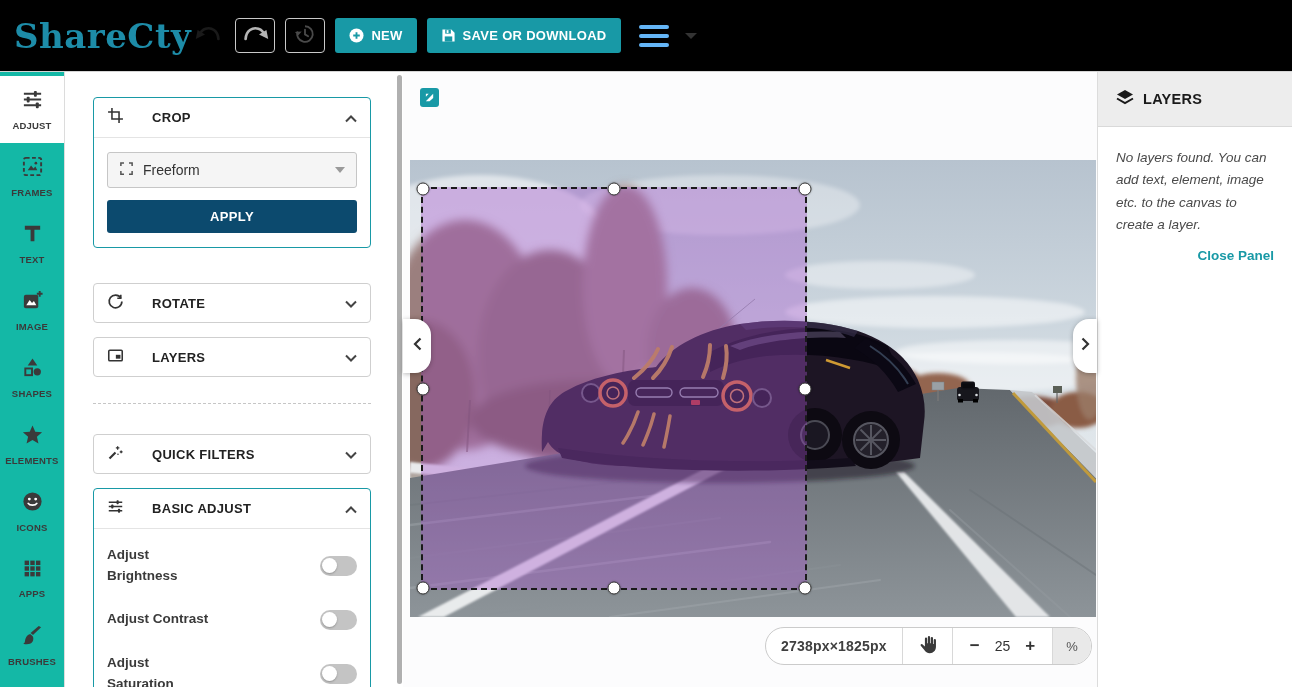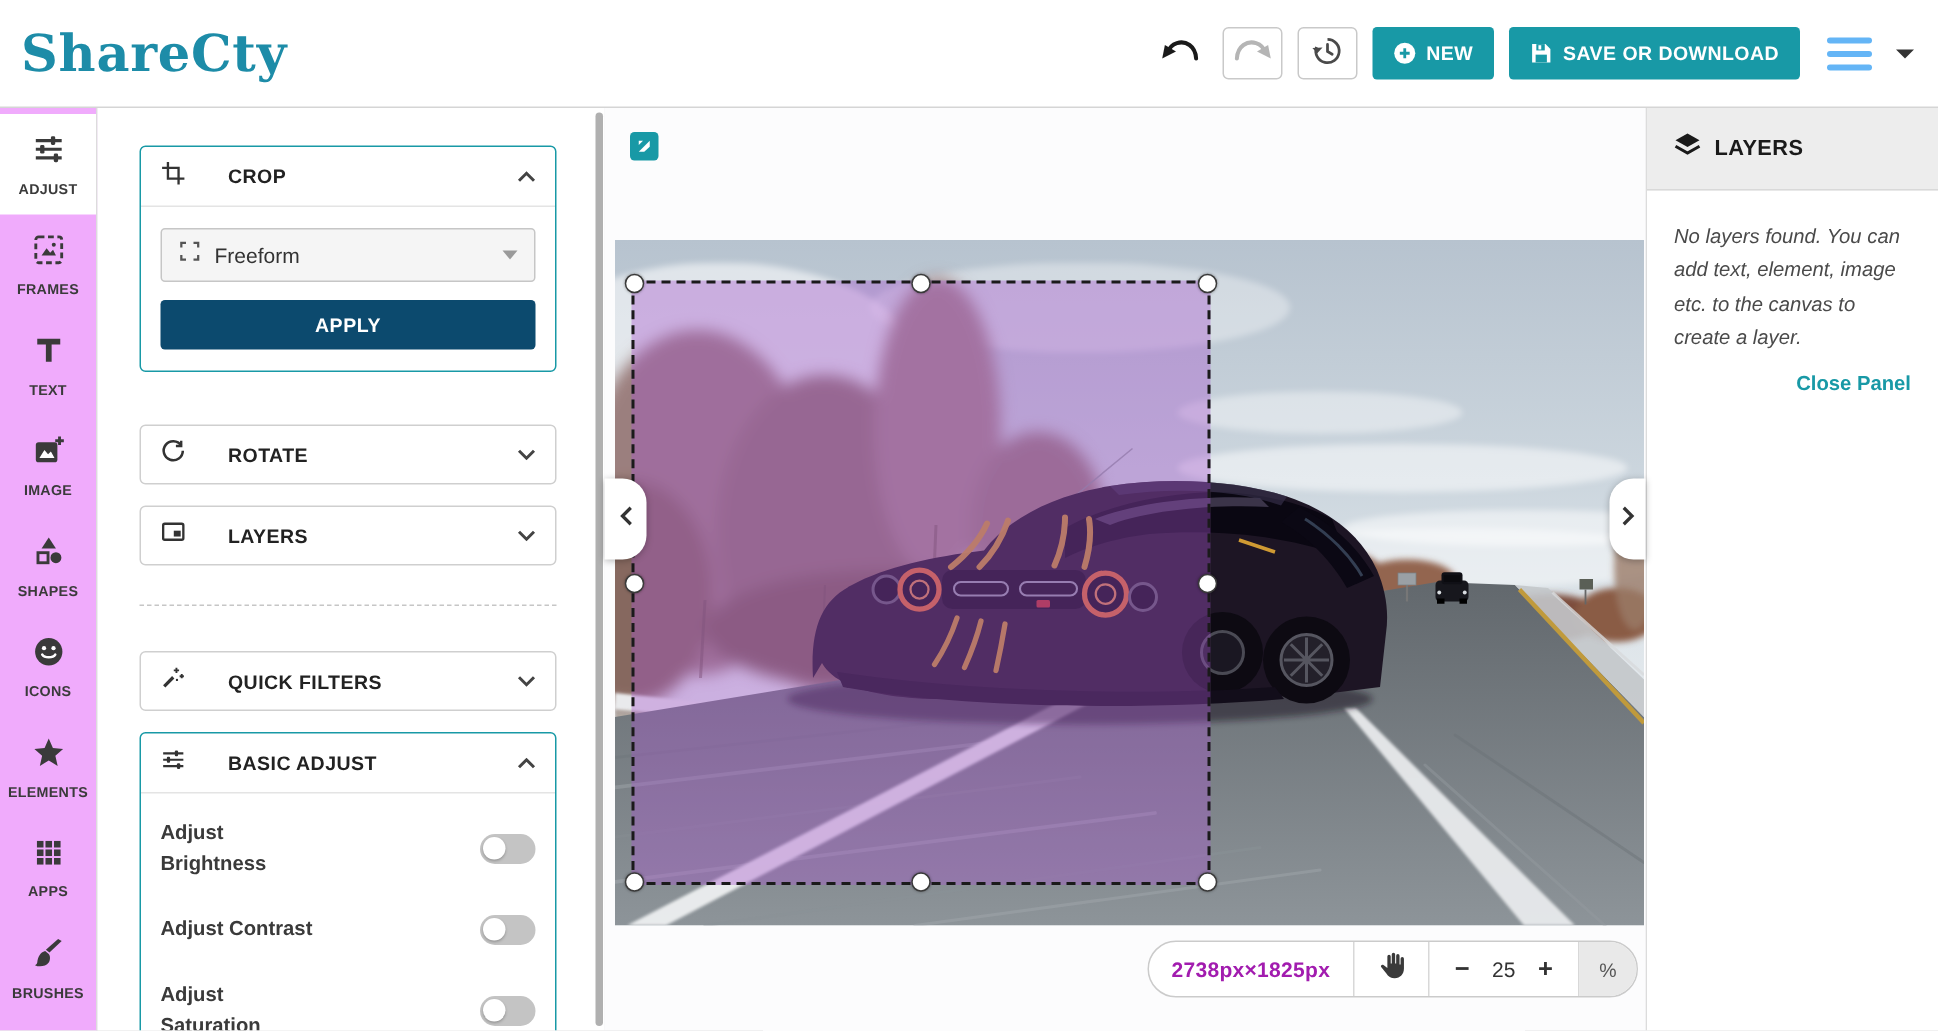--- a/index.html
+++ b/index.html
@@ -1,35 +1,35 @@
 <!DOCTYPE html>
 <html><head>
 <meta charset="utf-8">
 <style>
   * { margin:0; padding:0; box-sizing:border-box; }
   html,body { width:1292px; height:687px; overflow:hidden; }
   body { font-family:"Liberation Sans", sans-serif; background:#ececec; color:#2f2f2f; }
   .app { width:1292px; height:687px; display:flex; flex-direction:column; }
 
   
-  .hdr { height:72px; background:#ffffff; border-bottom:1px solid #d5d5d5; display:flex; align-items:center; justify-content:space-between; padding:0 16px 0 14px; flex:0 0 auto; }
+  .hdr { height:72px; background:#000000; border-bottom:1px solid #d5d5d5; display:flex; align-items:center; justify-content:flex-start; padding:0 16px 0 14px; flex:0 0 auto; }
   .logo { font-family:"DejaVu Serif", serif; font-weight:bold; font-size:34px; color:#1d8ca8; letter-spacing:.5px; }
   .hdr-right { display:flex; align-items:center; gap:10px; }
   .icon-btn { width:40px; height:35px; border:1px solid #c9c9c9; border-radius:4px; display:flex; align-items:center; justify-content:center; background:transparent; cursor:pointer; }
   .icon-btn.plain { border:none; width:34px; }
   .teal-btn { height:35px; background:#1899a6; color:#fff; font-weight:bold; font-size:13px; border:none; border-radius:3px; display:flex; align-items:center; gap:7px; padding:0 14px; cursor:pointer; letter-spacing:.3px; }
   .burger { display:flex; flex-direction:column; gap:5px; margin-left:8px; cursor:pointer; }
   .burger i { display:block; width:30px; height:4px; border-radius:2px; background:#64b5f6; }
   .caret-down { width:0; height:0; border-left:6px solid transparent; border-right:6px solid transparent; border-top:6px solid #333; margin-left:6px; cursor:pointer; }
 
   
   .main { flex:1; display:flex; min-height:0; }
 
   
-  .rail { width:65px; background:#f0abfc; border-right:1px solid #dcdcdc; display:flex; flex-direction:column; padding-top:4px; }
+  .rail { width:65px; background:#14b8a6; border-right:1px solid #dcdcdc; display:flex; flex-direction:column; padding-top:4px; }
   .rail-item { height:67px; display:flex; flex-direction:column; align-items:center; justify-content:center; gap:5px; cursor:pointer; color:#3a3a3a; }
   .rail-item.active { background:#fff; }
   .rail-item .lbl { font-size:9.5px; font-weight:bold; letter-spacing:.2px; }
 
   
   .tools { width:338px; background:#fff; position:relative; overflow:hidden; padding:25px 32px 0 28px; }
   .tools-scroll { position:absolute; top:3px; bottom:3px; right:1px; width:5px; background:#b0b0b0; border-radius:3px; }
   .card { border:1px solid #cfcfcf; border-radius:4px; background:#fff; margin-bottom:14px; }
   .card.active { border-color:#1899a6; }
   .card-hd { height:38px; display:flex; align-items:center; padding:0 13px; cursor:pointer; gap:28px; }
@@ -55,21 +55,21 @@
   .wm { position:absolute; left:17px; top:16px; width:19px; height:19px; border-radius:3px; background:#1899a6; display:flex; align-items:center; justify-content:center; }
   .stage { position:absolute; left:7px; top:88px; width:686px; height:457px; }
   .crop-box { position:absolute; left:11px; top:27px; width:386px; height:403px; background:rgba(165,85,205,0.38); border:2px dashed #1a1a1a; cursor:move; }
   .hdl { position:absolute; width:13px; height:13px; border-radius:50%; background:#fff; border:1.5px solid #3a3a3a; transform:translate(-50%,-50%); box-shadow:0 0 2px rgba(0,0,0,.4); }
   .tab { position:absolute; width:28px; height:54px; background:#fff; box-shadow:0 1px 5px rgba(0,0,0,.28); display:flex; align-items:center; justify-content:center; cursor:pointer; z-index:5; }
   .tab.l { left:0; top:247px; border-radius:0 16px 16px 0; }
   .tab.r { right:0; top:247px; width:24px; border-radius:16px 0 0 16px; }
   .zoombar { position:absolute; left:362px; top:555px; height:38px; display:flex; align-items:stretch; background:#fff; border:1.5px solid #cbcbcb; border-radius:19px; overflow:hidden; }
   .zb-sec { display:flex; align-items:center; padding:0 15px; border-right:1px solid #d8d8d8; }
   .zb-sec:last-child { border-right:none; }
-  .dims { font-size:14px; font-weight:bold; color:#a21caf; letter-spacing:.2px; }
+  .dims { font-size:14px; font-weight:bold; color:#404040; letter-spacing:.2px; }
   .zb-zoom { gap:13px; }
   .zb-btn { background:none; border:none; font-size:17px; color:#333; cursor:pointer; font-weight:bold; padding:0 2px; }
   .zlvl { font-size:14px; font-weight:normal; color:#333; }
   .pct { background:#e9e9e9; font-size:13px; color:#555; padding:0 13px; cursor:pointer; }
 
   
   .layers { width:195px; background:#fff; border-left:1px solid #dcdcdc; }
   .lay-hd { height:55px; background:#ededed; border-bottom:1px solid #d9d9d9; display:flex; align-items:center; gap:9px; padding:0 18px; }
   .lay-hd .t { font-size:14.5px; font-weight:bold; letter-spacing:.3px; color:#1a1a1a; }
   .lay-body { padding:20px 18px; }
@@ -175,32 +175,32 @@
       <div class="rail-item">
         <span><svg width="23" height="23" viewBox="0 0 24 24">
               <polygon points="12,2.5 17,10 7,10" fill="#3a3a3a"></polygon>
               <rect x="4.5" y="13" width="7" height="7" fill="none" stroke="#3a3a3a" stroke-width="2"></rect>
               <circle cx="17" cy="16.5" r="3.8" fill="#3a3a3a"></circle>
             </svg></span>
         <span class="lbl">SHAPES</span>
       </div>
       <div class="rail-item">
         <span><svg width="23" height="23" viewBox="0 0 24 24">
+              <path d="M12,2.5 L14.9,9 L22,9.7 L16.6,14.4 L18.2,21.5 L12,17.7 L5.8,21.5 L7.4,14.4 L2,9.7 L9.1,9 Z" fill="#3a3a3a"></path>
+            </svg></span>
+        <span class="lbl">ELEMENTS</span>
+      </div>
+      <div class="rail-item">
+        <span><svg width="23" height="23" viewBox="0 0 24 24">
               <circle cx="12" cy="12" r="9.5" fill="#3a3a3a"></circle>
               <circle cx="8.7" cy="9.5" r="1.5" fill="#fff"></circle>
               <circle cx="15.3" cy="9.5" r="1.5" fill="#fff"></circle>
               <path d="M7.5,14 C9,16.5 15,16.5 16.5,14" stroke="#fff" stroke-width="1.8" fill="none" stroke-linecap="round"></path>
             </svg></span>
         <span class="lbl">ICONS</span>
-      </div>
-      <div class="rail-item">
-        <span><svg width="23" height="23" viewBox="0 0 24 24">
-              <path d="M12,2.5 L14.9,9 L22,9.7 L16.6,14.4 L18.2,21.5 L12,17.7 L5.8,21.5 L7.4,14.4 L2,9.7 L9.1,9 Z" fill="#3a3a3a"></path>
-            </svg></span>
-        <span class="lbl">ELEMENTS</span>
       </div>
       <div class="rail-item">
         <span><svg width="21" height="21" viewBox="0 0 24 24" fill="#3a3a3a">
               <rect x="3" y="3" width="5" height="5"></rect>
               <rect x="9.5" y="3" width="5" height="5"></rect>
               <rect x="16" y="3" width="5" height="5"></rect>
               <rect x="3" y="9.5" width="5" height="5"></rect>
               <rect x="9.5" y="9.5" width="5" height="5"></rect>
               <rect x="16" y="9.5" width="5" height="5"></rect>
               <rect x="3" y="16" width="5" height="5"></rect>

